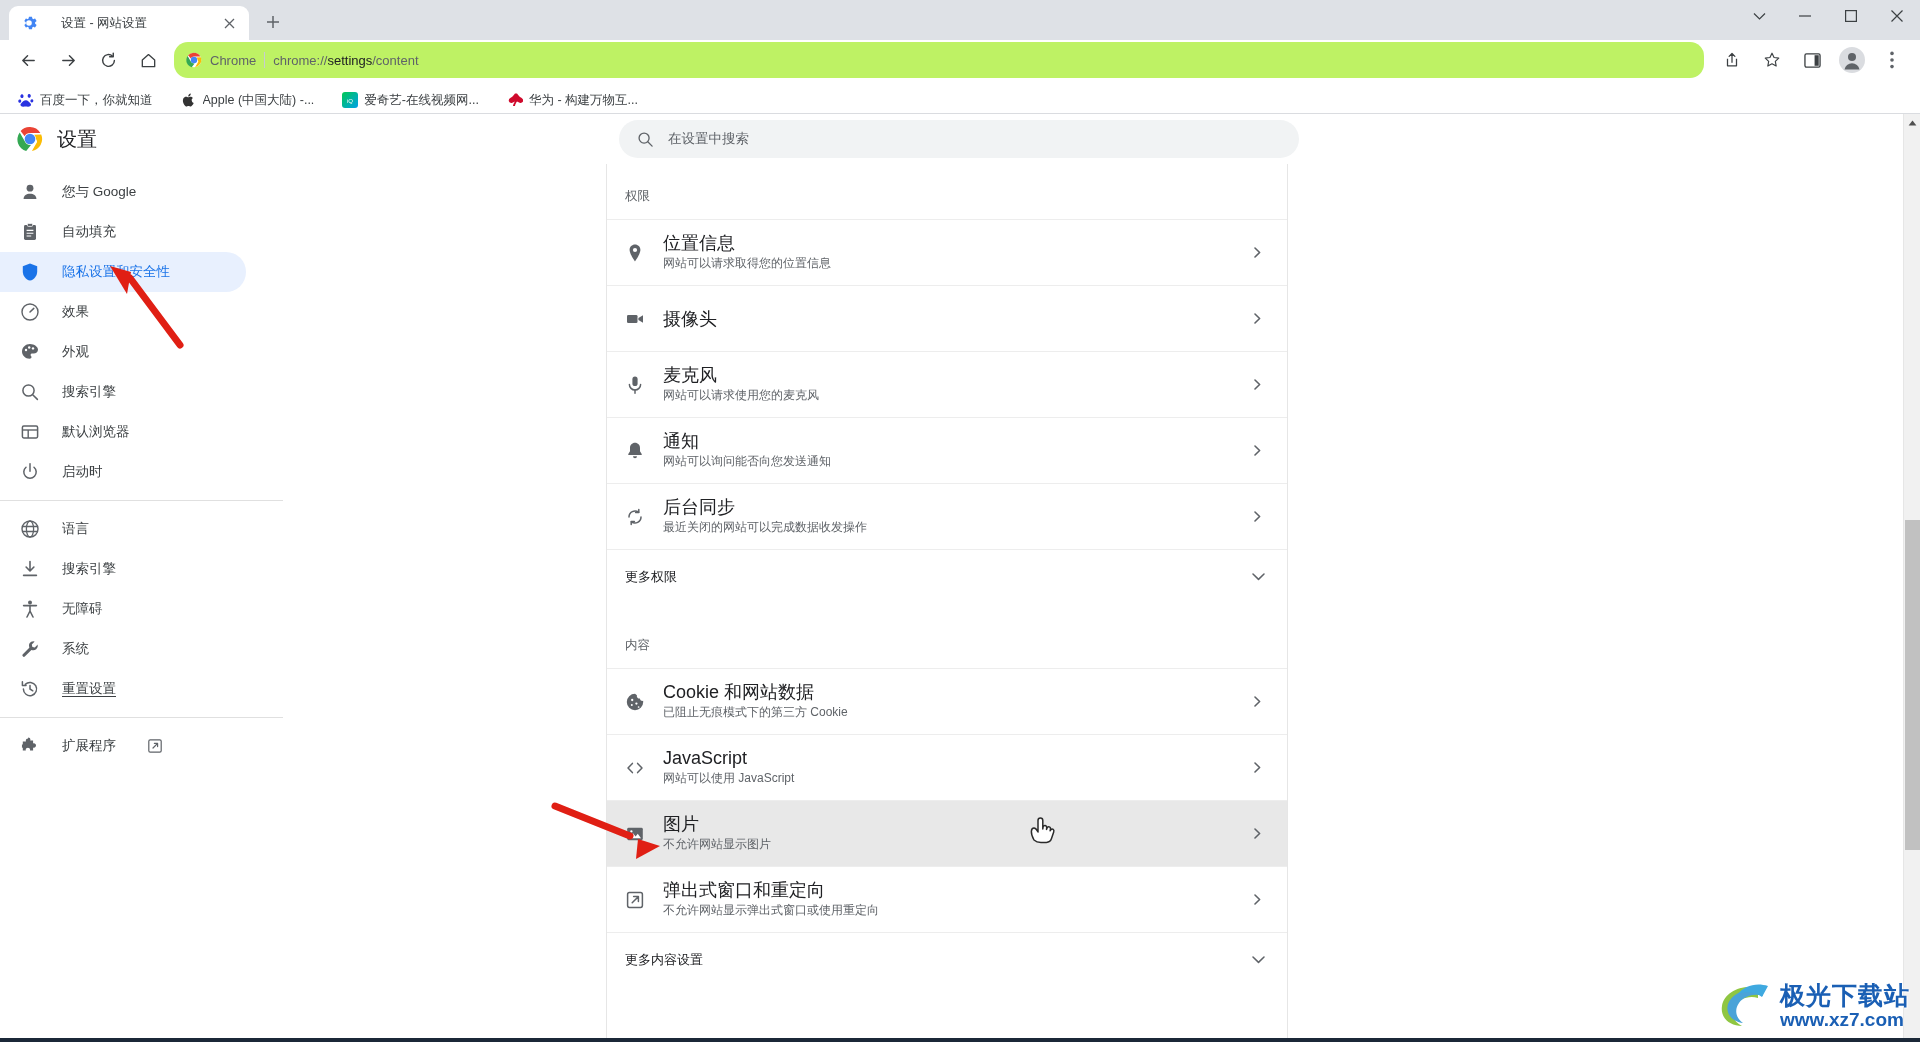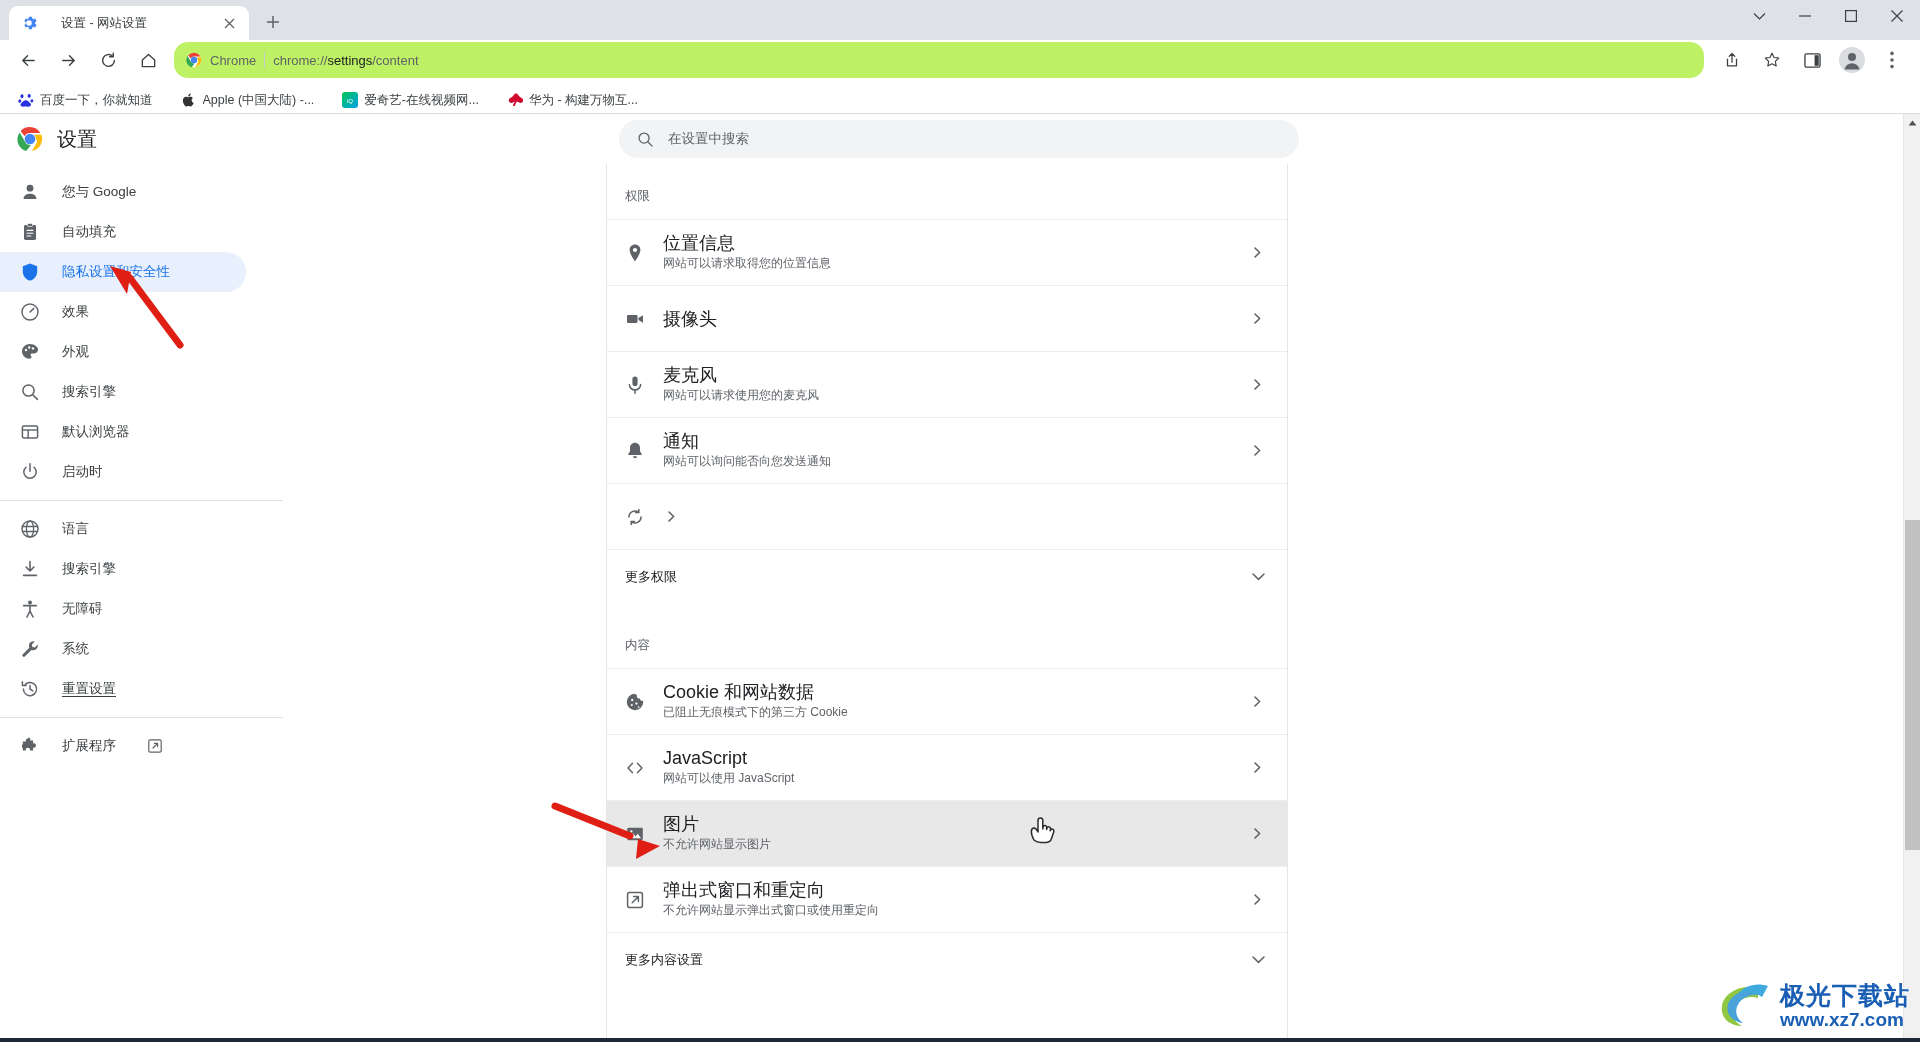--- a/index.html
+++ b/index.html
@@ -613,20 +613,24 @@
         </span>
       </div>
 
       <div class="pref-row">
         <svg class="pref-ic" viewBox="0 0 20 20">
             <path d="M4 10a6 6 0 019.6-4.8" stroke="#5f6368" stroke-width="1.5" fill="none" stroke-linecap="round"></path>
             <path d="M16 10a6 6 0 01-9.6 4.8" stroke="#5f6368" stroke-width="1.5" fill="none" stroke-linecap="round"></path>
             <path d="M13.8 2.4 V5.6 H10.6" stroke="#5f6368" stroke-width="1.5" fill="none" stroke-linecap="round" stroke-linejoin="round"></path>
             <path d="M6.2 17.6 V14.4 H9.4" stroke="#5f6368" stroke-width="1.5" fill="none" stroke-linecap="round" stroke-linejoin="round"></path>
           </svg>
+        <div class="pref-text">
+          <div class="pref-title">后台同步</div>
+          <div class="pref-sub">最近关闭的网站可以完成数据收发操作</div>
+        </div>
         <span class="pref-arrow">
           <svg width="7" height="11" viewBox="0 0 7 11">
               <path d="M1 1 L5.6 5.5 L1 10" stroke="#5f6368" stroke-width="1.6" fill="none" stroke-linecap="round" stroke-linejoin="round"></path>
             </svg>
         </span>
       </div>
 
       <div class="expand-row">
         <span>更多权限</span>
         <span>

